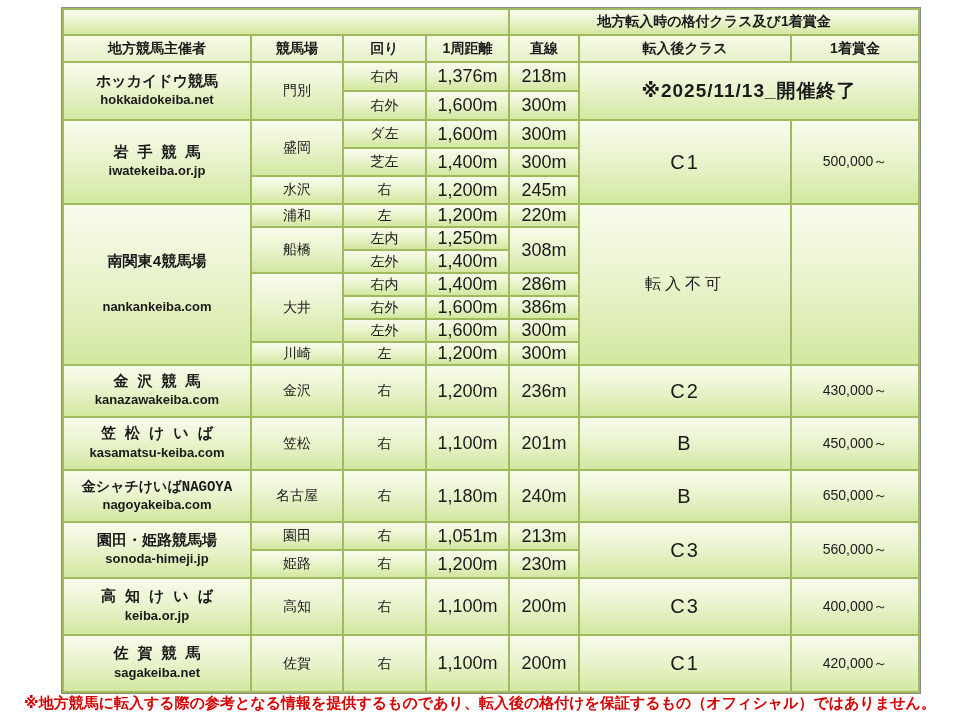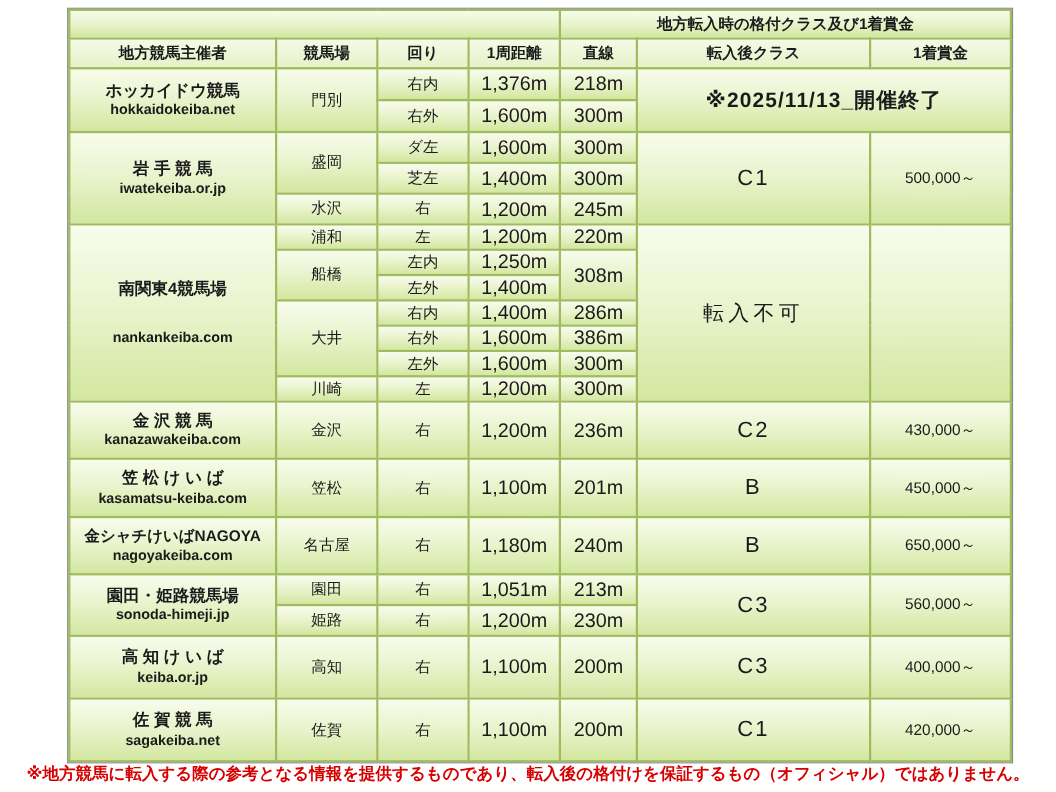--- a/index.html
+++ b/index.html
@@ -10,28 +10,28 @@
   table.keiba td,table.keiba th{border:2px solid #9fbb5e;padding:0 2px;text-align:center;vertical-align:middle;
     background:linear-gradient(180deg,#f8fcec 0%,#eaf4cf 45%,#d3e7a0 100%);overflow:hidden;}
   table.keiba th{font-size:14px;font-weight:bold;
     background:linear-gradient(180deg,#f5fae6 0%,#e7f1c9 100%);}
   .toprow td{font-size:14px;font-weight:bold;height:24px;
     background:linear-gradient(180deg,#f6fae8 0%,#ecf4d4 100%);}
   .hdrow th{height:25px;margin-left:15px;}
   .h29{height:29px;} .h28{height:28px;} .h22{height:22px;}
   .h52{height:52px;} .h53{height:53px;margin-top:24px;} .h57{height:57px;}
   .org{font-weight:bold;}
-  .org .nm{font-size:15px;line-height:1.25;white-space:nowrap;}
+  .org .nm{font-size:15px;line-height:1.25;white-space:nowrap;font-family:Liberation Mono, monospace;}
   .org .st{font-size:13px;line-height:1.25;white-space:nowrap;}
   .org.spread .nm{margin-bottom:26px;}
   .track{font-size:14px;}
   .turn{font-size:14px;}
   .num{font-size:18px;}
   .cls{font-size:20px;letter-spacing:2px;}
-  .cls-big{font-size:19px;letter-spacing:4px;}
+  .cls-big{font-size:16px;letter-spacing:4px;}
   .status{font-size:19px;font-weight:bold;letter-spacing:1px;}
   .prize{font-size:14px;}
   .footer{position:absolute;left:0;top:694px;width:960px;text-align:center;
     color:#d60000;font-weight:bold;font-size:15px;white-space:nowrap;}
 </style>
 </head>
 <body>
 
 <div class="page">
   <table class="keiba">

